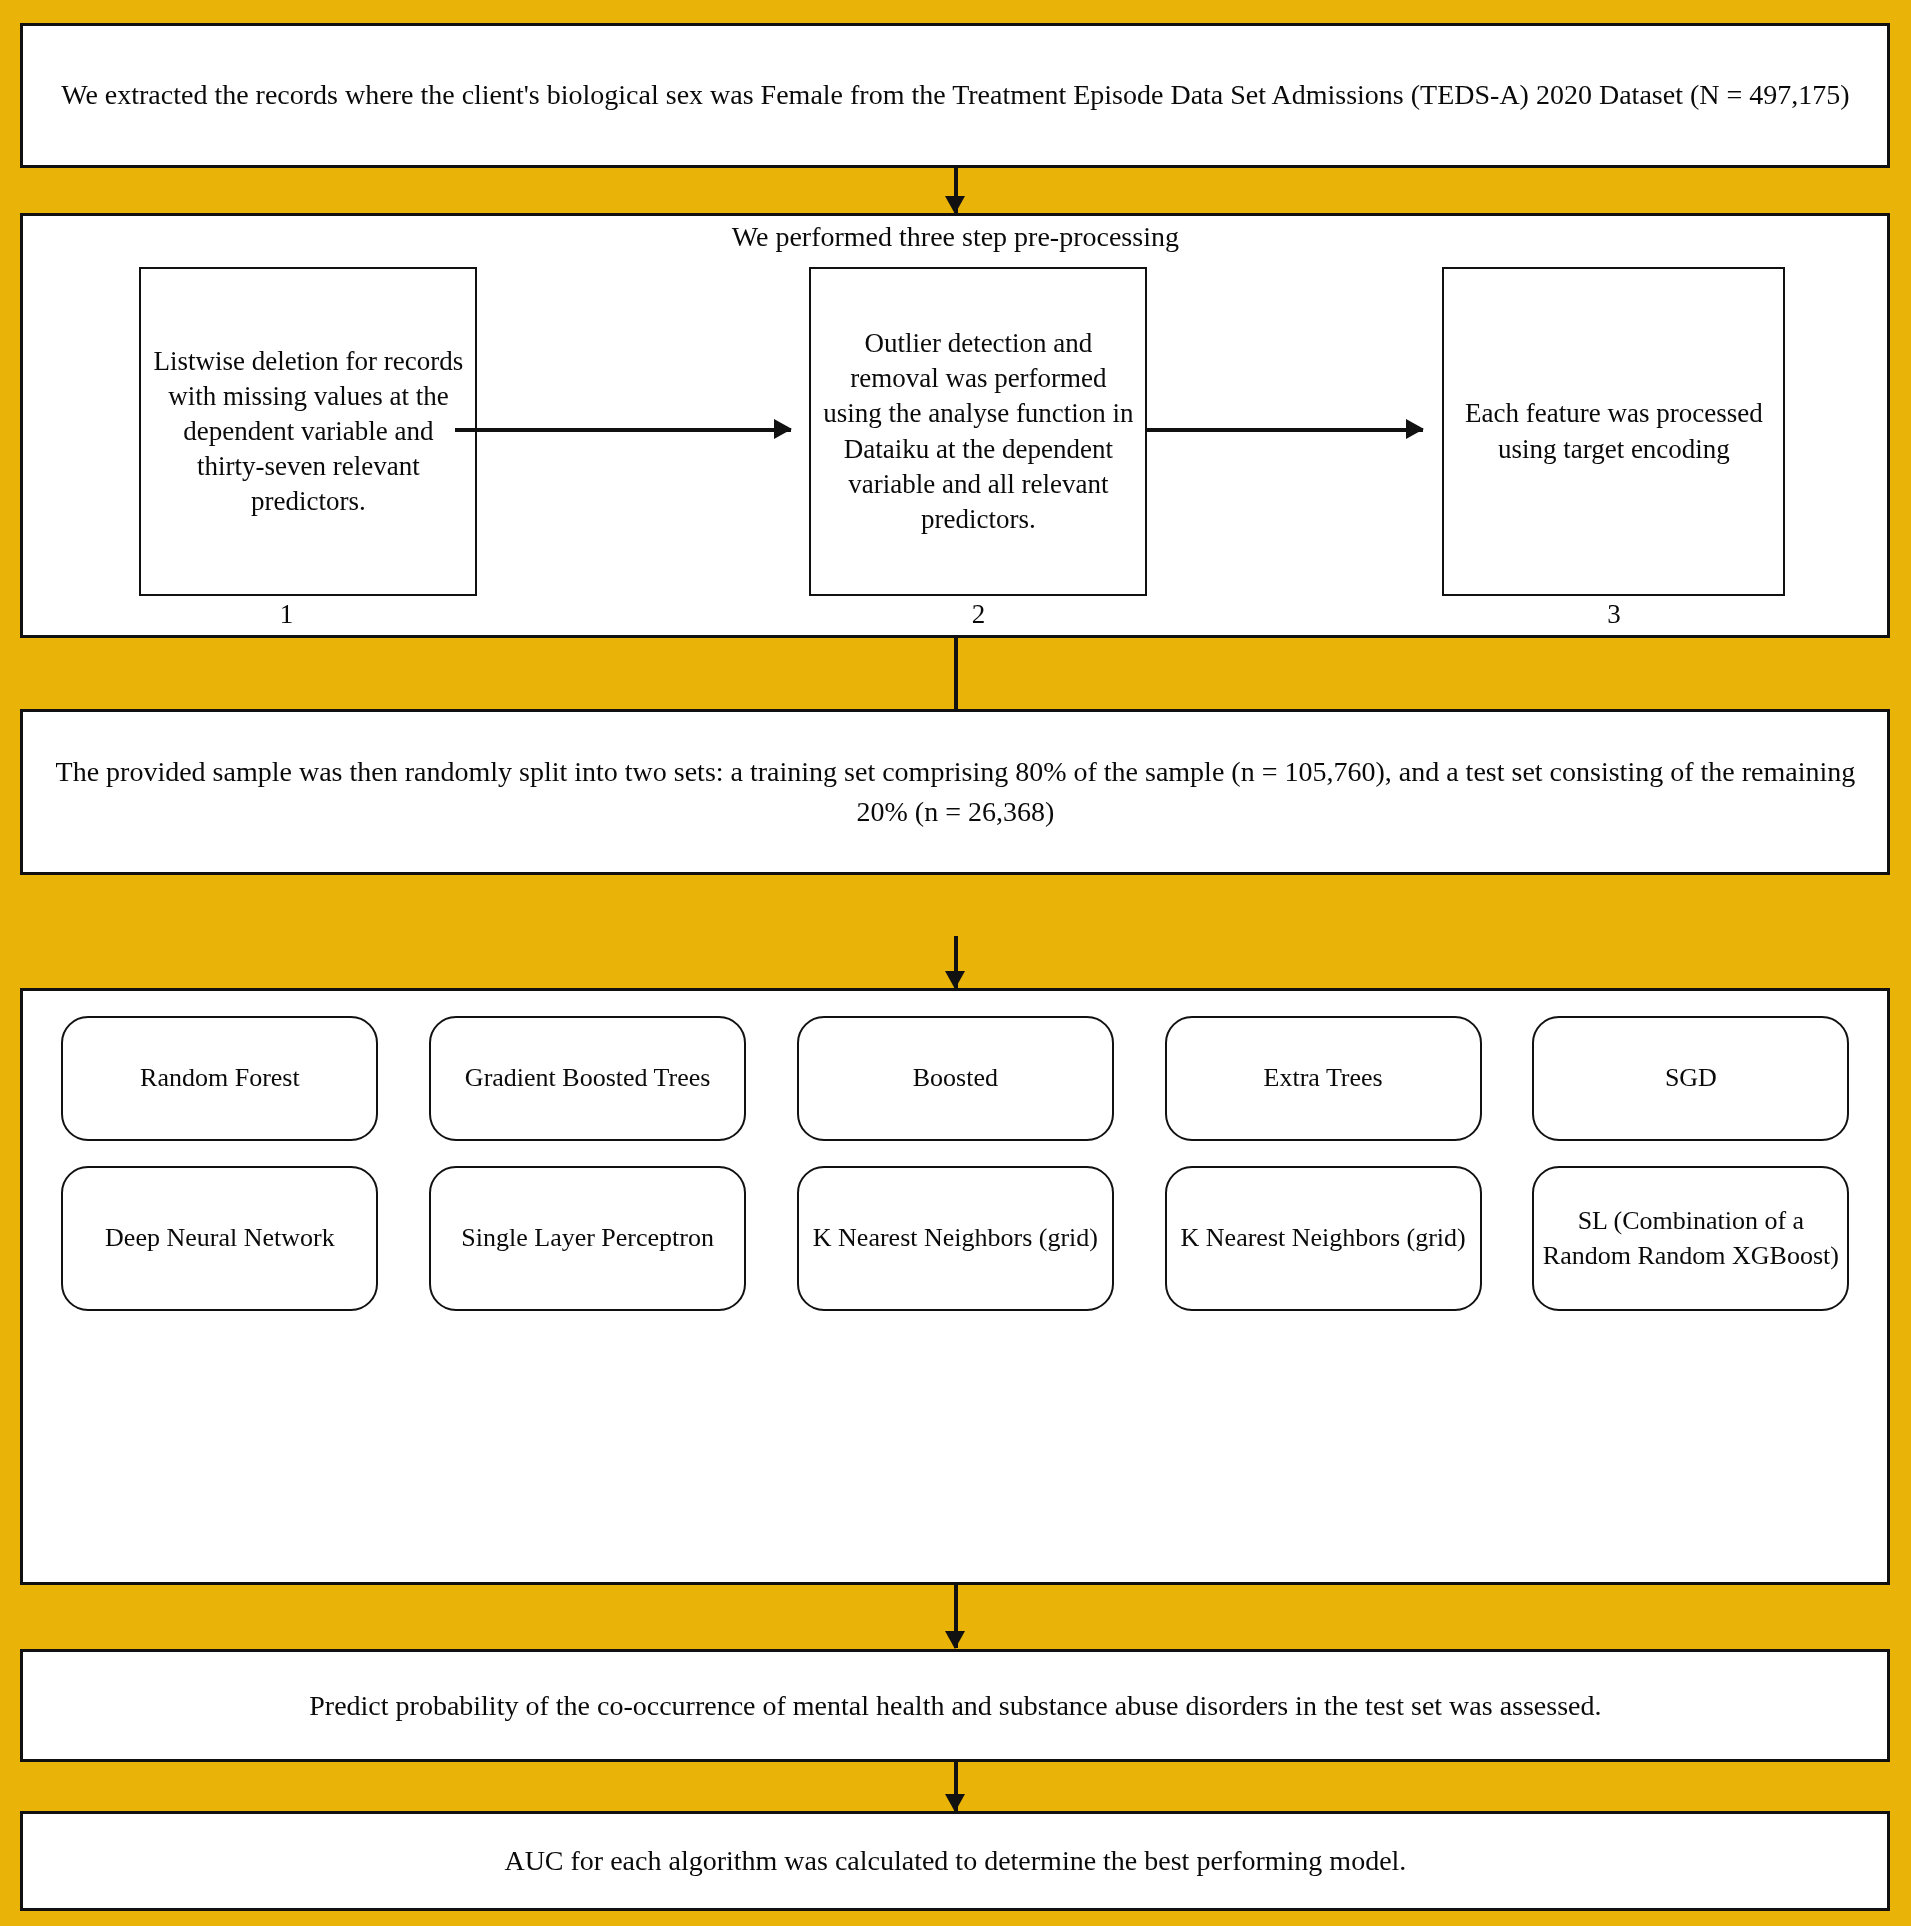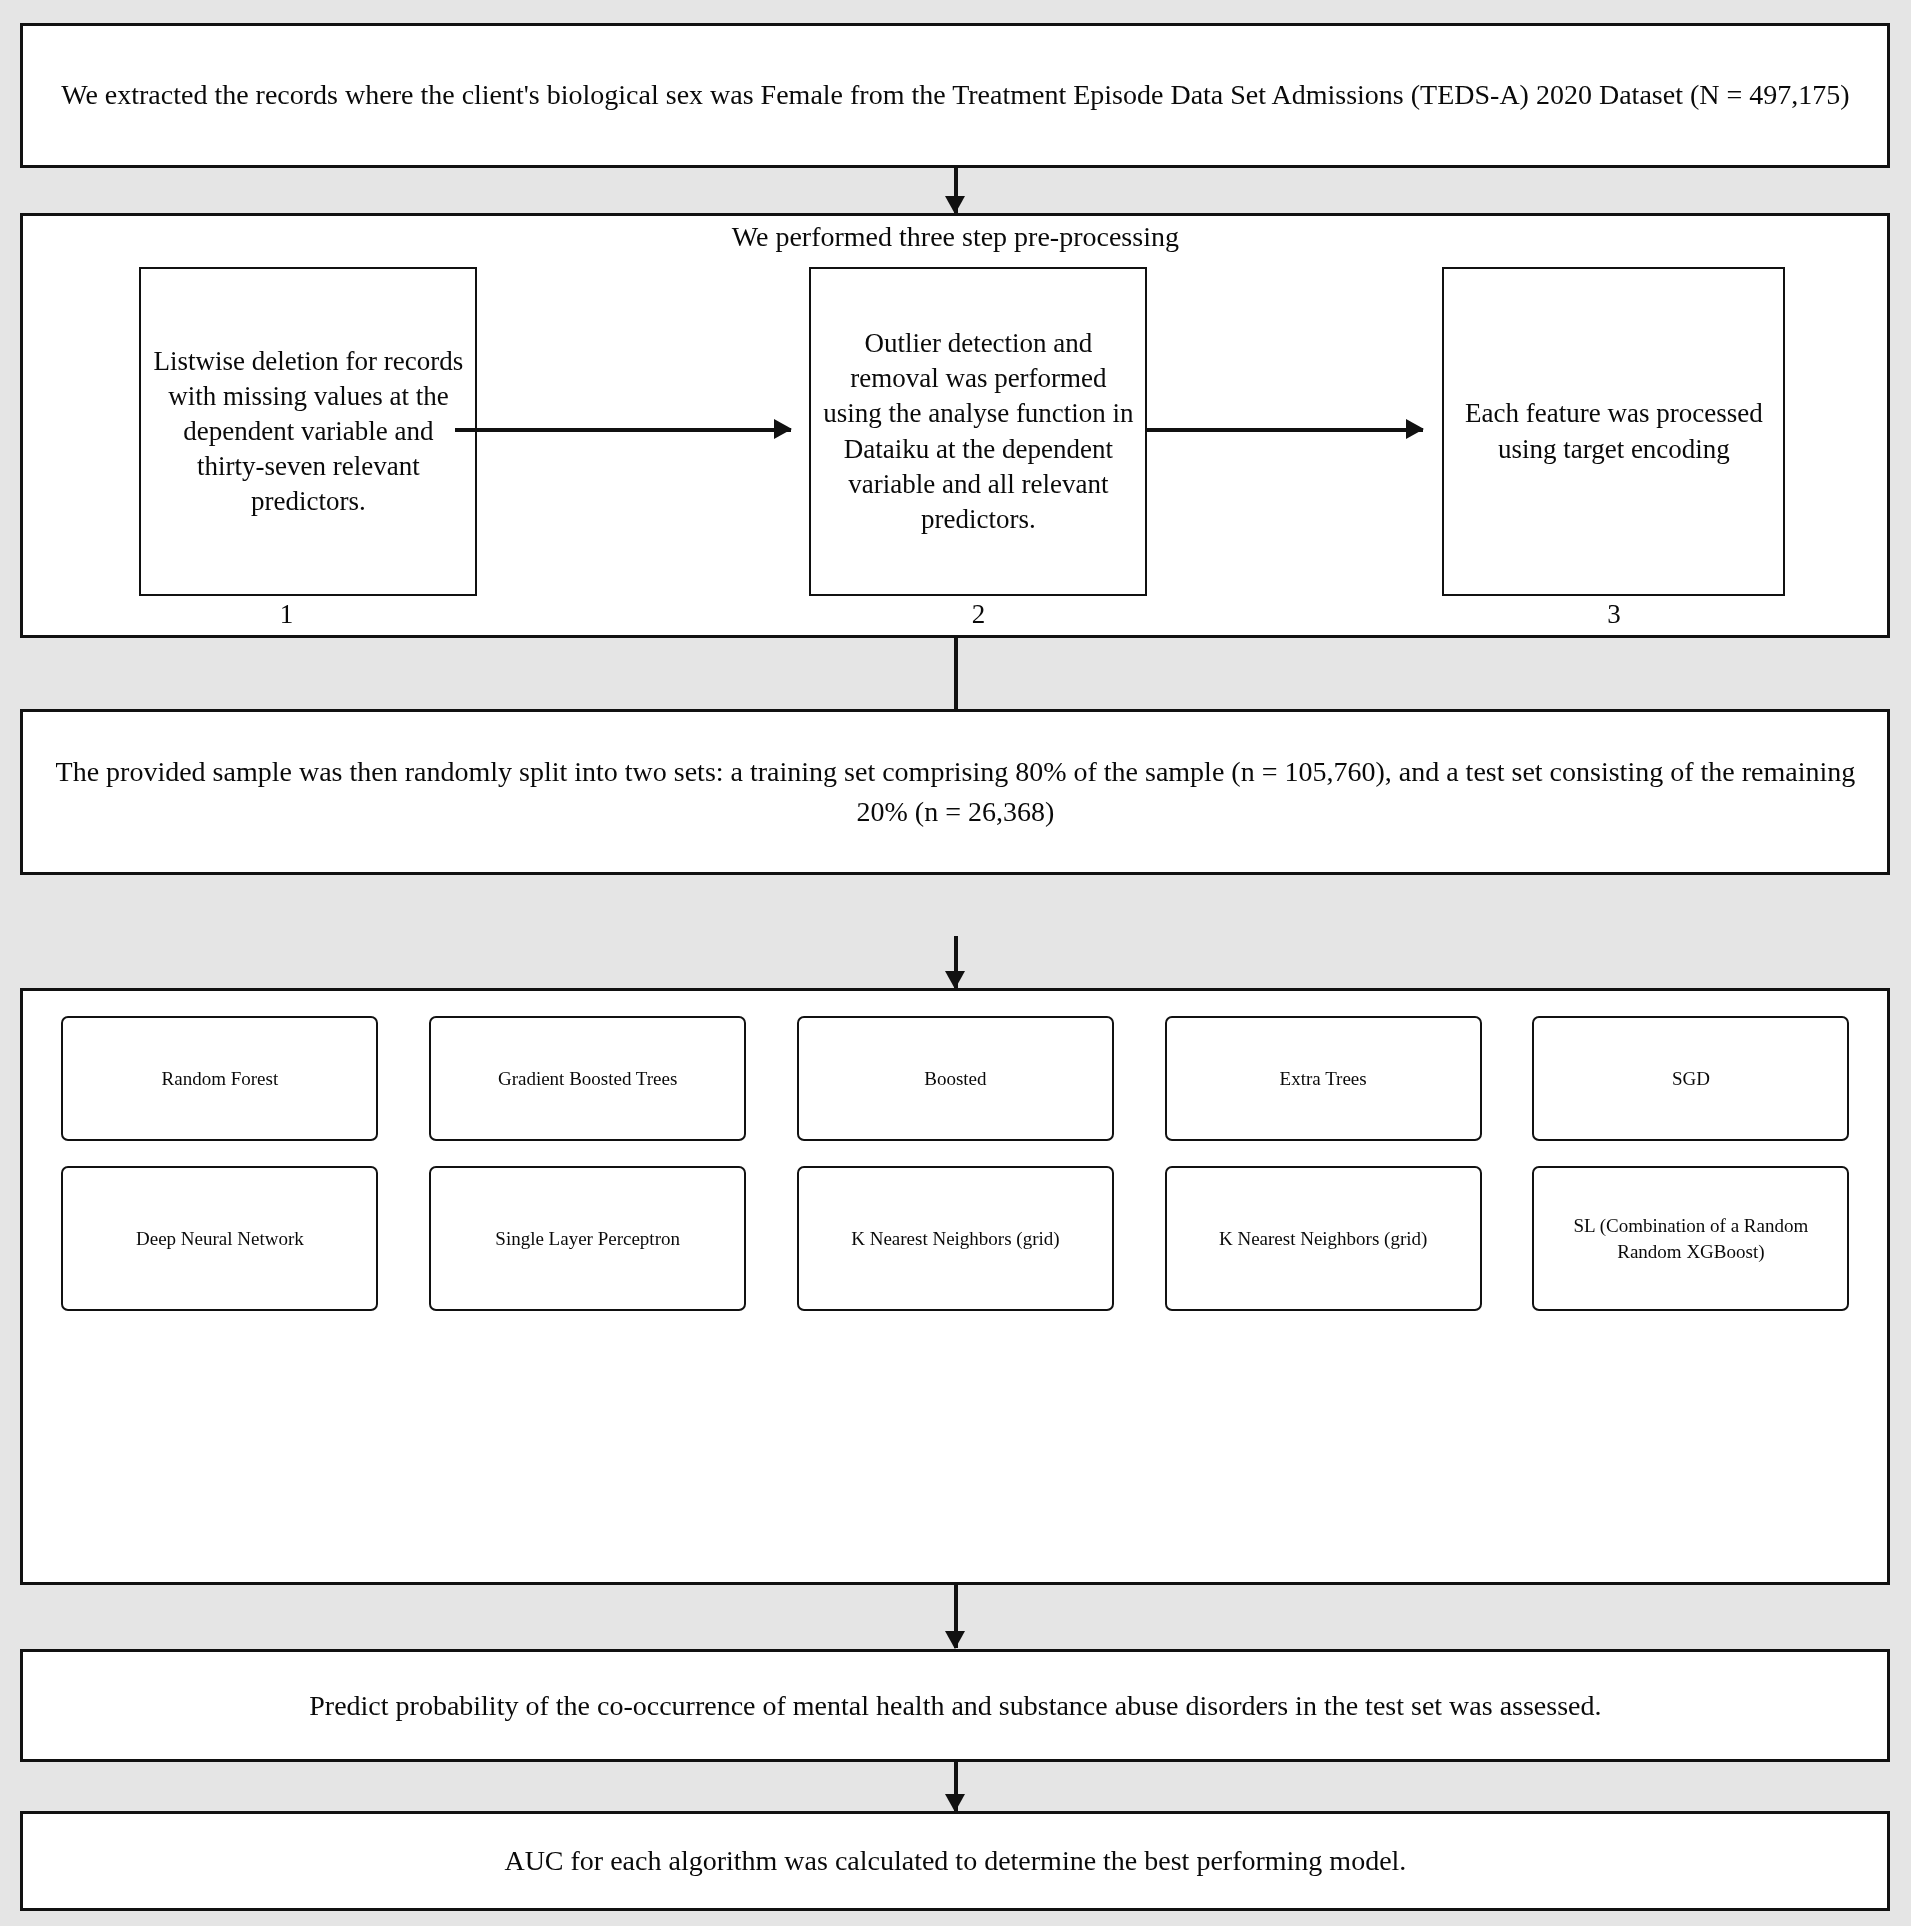--- a/index.html
+++ b/index.html
@@ -10,21 +10,21 @@
   }
   body {
     font-family: "Liberation Serif", "DejaVu Serif", serif;
     color: #0a0a0a;
   }
 
   #page {
     position: relative;
     width: 1912px;
     height: 1926px;
-    background: #e5e5e5;
+    background: #eab308;
     box-sizing: border-box;
     padding: 0;
     overflow: hidden;
     text-decoration: underline;
   }
 
   .stage {
     position: absolute;
     left: 20.4px;
     width: 1870px;
@@ -145,28 +145,28 @@
   }
   .model-row {
     display: flex;
     justify-content: space-between;
     margin-bottom: 25px;
   }
   .model-box {
     width: 317px;
     height: 125px;
     border: 2.7px solid #111111;
-    border-radius: 7px;
+    border-radius: 27px;
     background: #fff;
     box-sizing: border-box;
     display: flex;
     align-items: center;
     justify-content: center;
     text-align: center;
-    font-size: 19px;
+    font-size: 26px;
     line-height: 1.32;
     padding: 3.2px 5.4px;
   }
   .model-row.row-2 .model-box {
     height: 145px;
   }
 
   
   #stage-predict {
     top: 1649px;

